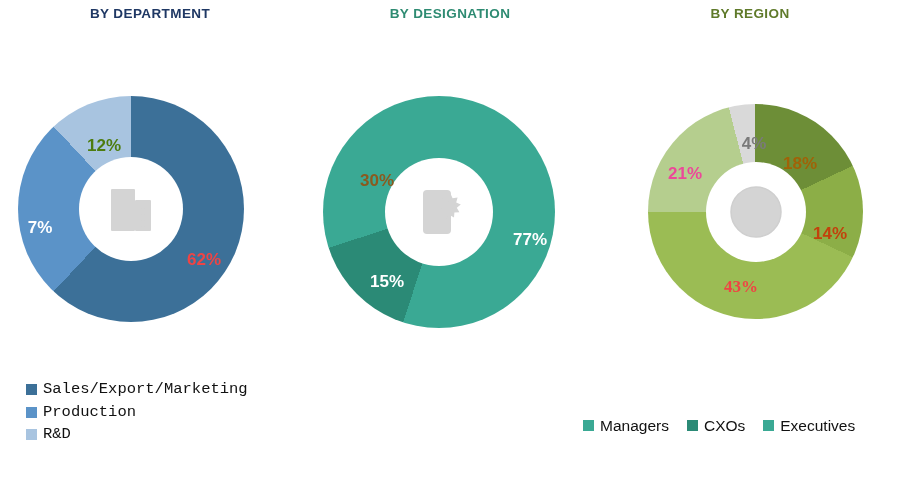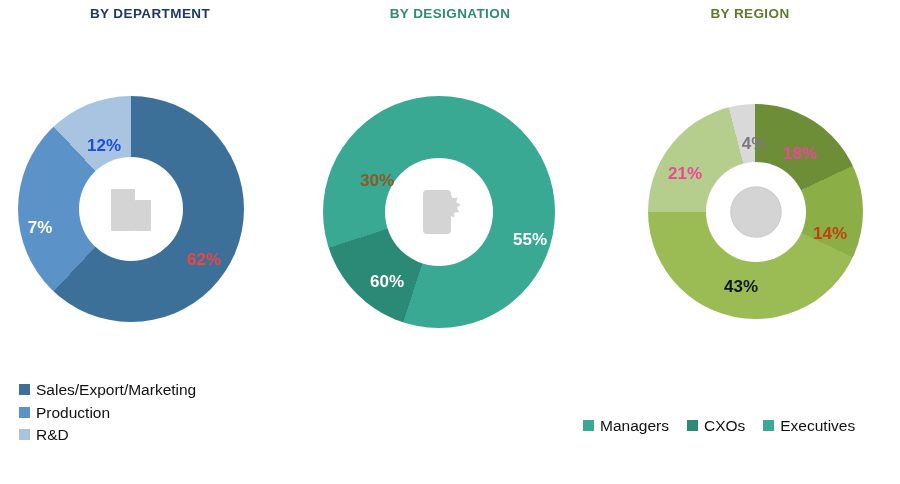--- a/index.html
+++ b/index.html
@@ -92,21 +92,21 @@
     flex: 0 0 11px;
     margin-right: 6px;
     display: inline-block;
   }
   .legend-label {
     font-size: 15.5px;
     color: #111111;
     line-height: 1;
   }
 
-  #legend-department { left: 19px;  top: 382px; }
+  #legend-department { left: 26px;  top: 382px; font-family: Liberation Mono, monospace; }
   #legend-designation { left: 283px; top: 418px; }
 
   .center-icon { display:block; }
   .center-icon path, .center-icon rect, .center-icon circle, .center-icon polygon {
     fill: #d4d4d4;
   }
 </style>
 </head>
 <body>
 
@@ -144,21 +144,21 @@
             <rect x="37.2" y="28" width="2.8" height="3.2" fill="#ffffff"></rect>
             <rect x="32" y="34" width="2.8" height="3.2" fill="#ffffff"></rect>
             <rect x="37.2" y="34" width="2.8" height="3.2" fill="#ffffff"></rect>
             <rect x="32" y="40" width="2.8" height="3.2" fill="#ffffff"></rect>
             <rect x="37.2" y="40" width="2.8" height="3.2" fill="#ffffff"></rect>
           </svg>
         </div>
       </div>
       <div class="slice-label" style="left:186px; top:164px; color:#ef4444;">62%</div>
       <div class="slice-label" style="left:22px; top:132px; color:#ffffff;">7%</div>
-      <div class="slice-label" style="left:86px; top:50px; color:#1d4ed8;">12%</div>
+      <div class="slice-label" style="left:86px; top:50px; color:#4d7c0f;">12%</div>
     </div>
 
     <div class="legend" id="legend-department">
       <div class="legend-row">
         <span class="swatch" style="background:#3c7098;"></span>
         <span class="legend-label">Sales/Export/Marketing</span>
       </div>
       <div class="legend-row">
         <span class="swatch" style="background:#5b93c8;"></span>
         <span class="legend-label">Production</span>
@@ -183,22 +183,22 @@
           <svg class="center-icon" width="50" height="56" viewBox="0 0 50 56">
             <rect x="9" y="6" width="28" height="44" rx="4"></rect>
             <polygon points="34,14 36.4,9.4 38.6,14.2 43.6,13.4 42.2,18.4 46.8,20.6 42.8,23.8 45.4,28.2 40.4,28.6 40,33.6 35.6,31 32,34.4 30.8,29.6 25.8,29.6 28,25 24.4,21.6 29,19.6 27.8,14.6 32.8,15.4"></polygon>
             <circle cx="35.6" cy="21.5" r="4.6" fill="#ededed"></circle>
             <rect x="14.5" y="30" width="17" height="2.6" fill="#ffffff"></rect>
             <rect x="14.5" y="36" width="17" height="2.6" fill="#ffffff"></rect>
             <rect x="14.5" y="42" width="10" height="2.6" fill="#ffffff"></rect>
           </svg>
         </div>
       </div>
-      <div class="slice-label" style="left:207px; top:144px; color:#ffffff;">55%</div>
-      <div class="slice-label" style="left:64px; top:186px; color:#ffffff;">60%</div>
+      <div class="slice-label" style="left:207px; top:144px; color:#ffffff;">77%</div>
+      <div class="slice-label" style="left:64px; top:186px; color:#ffffff;">15%</div>
       <div class="slice-label" style="left:54px; top:85px; color:#8a5a1e;">30%</div>
     </div>
 
     <div class="legend" id="legend-designation">
       <div class="legend-inline">
         <div class="legend-row">
           <span class="swatch" style="background:#3aa994;"></span>
           <span class="legend-label">Managers</span>
         </div>
         <div class="legend-row">
@@ -229,22 +229,22 @@
             <circle cx="28" cy="28" r="25" fill="#dcdcdc"></circle>
             <path d="M10 16 C14 14, 19 15, 22 18 C25 21, 23 25, 20 26 C17 27, 15 30, 17 33
                      C19 36, 23 35, 25 38 C27 41, 25 45, 22 47 C18 44, 12 38, 10 30 Z" fill="#f2f2f2"></path>
             <path d="M30 10 C34 9, 40 11, 43 15 C45 18, 42 21, 39 22 C36 23, 34 26, 36 29
                      C38 32, 43 31, 45 34 C44 41, 38 47, 31 49 C29 45, 31 41, 34 39
                      C37 37, 36 33, 33 32 C30 31, 28 28, 30 25 C32 22, 31 18, 28 16 Z" fill="#f2f2f2"></path>
             <circle cx="28" cy="28" r="25" fill="none" stroke="#cfcfcf" stroke-width="1.5"></circle>
           </svg>
         </div>
       </div>
-      <div class="slice-label" style="left:152px; top:50px; color:#ec4899;">18%</div>
+      <div class="slice-label" style="left:152px; top:60px; color:#a16207;">18%</div>
       <div class="slice-label" style="left:182px; top:130px; color:#c2410c;">14%</div>
-      <div class="slice-label" style="left:93px; top:183px; color:#0f172a;">43%</div>
+      <div class="slice-label" style="left:93px; top:183px; color:#ef4444;font-family:Liberation Serif, serif;">43%</div>
       <div class="slice-label" style="left:37px; top:70px; color:#ec4899;">21%</div>
       <div class="slice-label" style="left:106px; top:40px; color:#7a7a7a;">4%</div>
     </div>
 
   </div>
 
 </div>
 
 </body></html>

